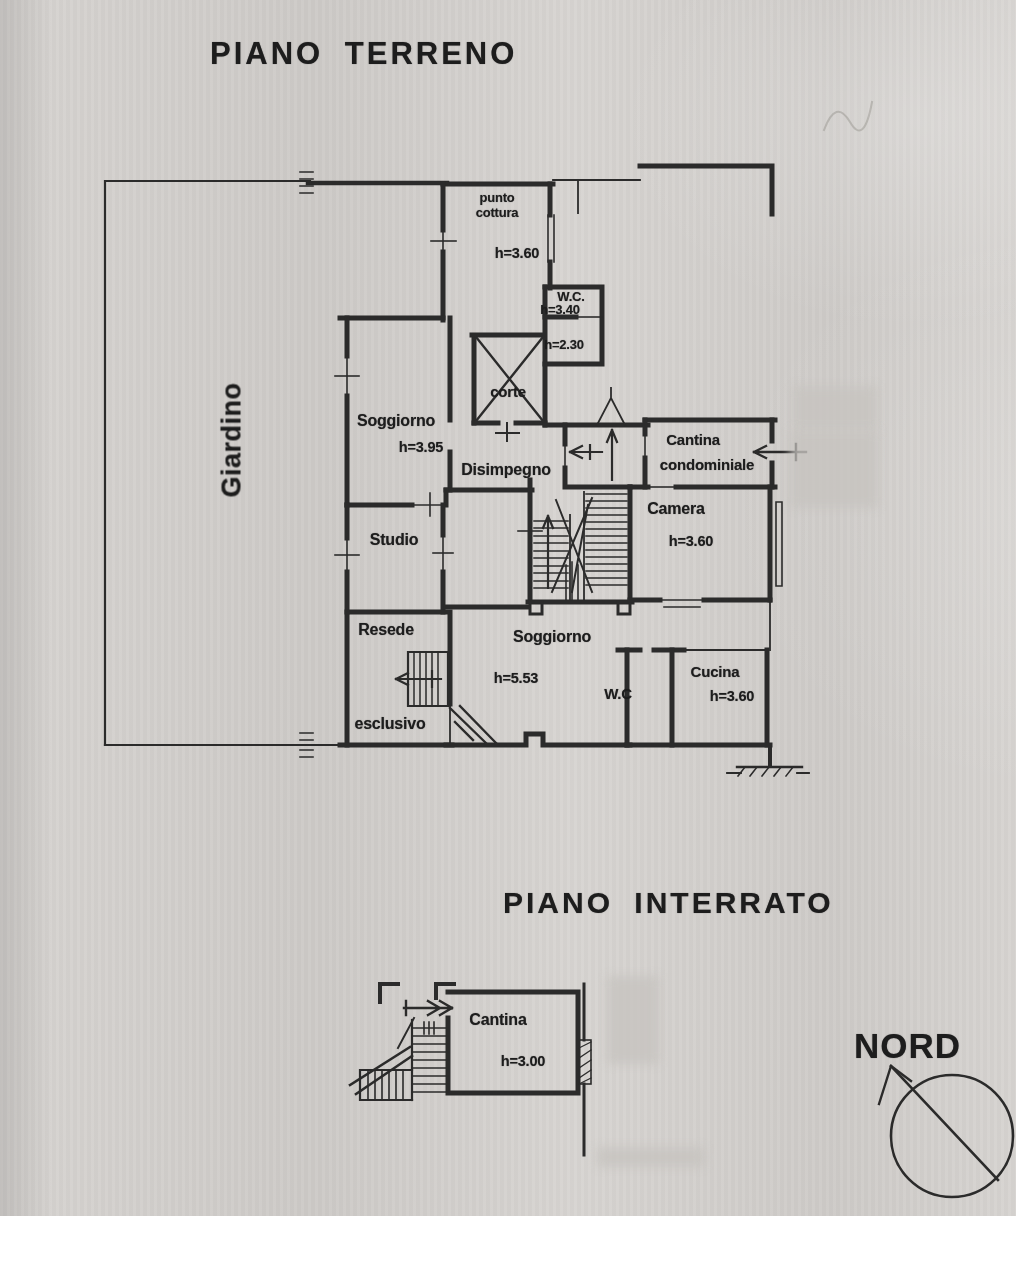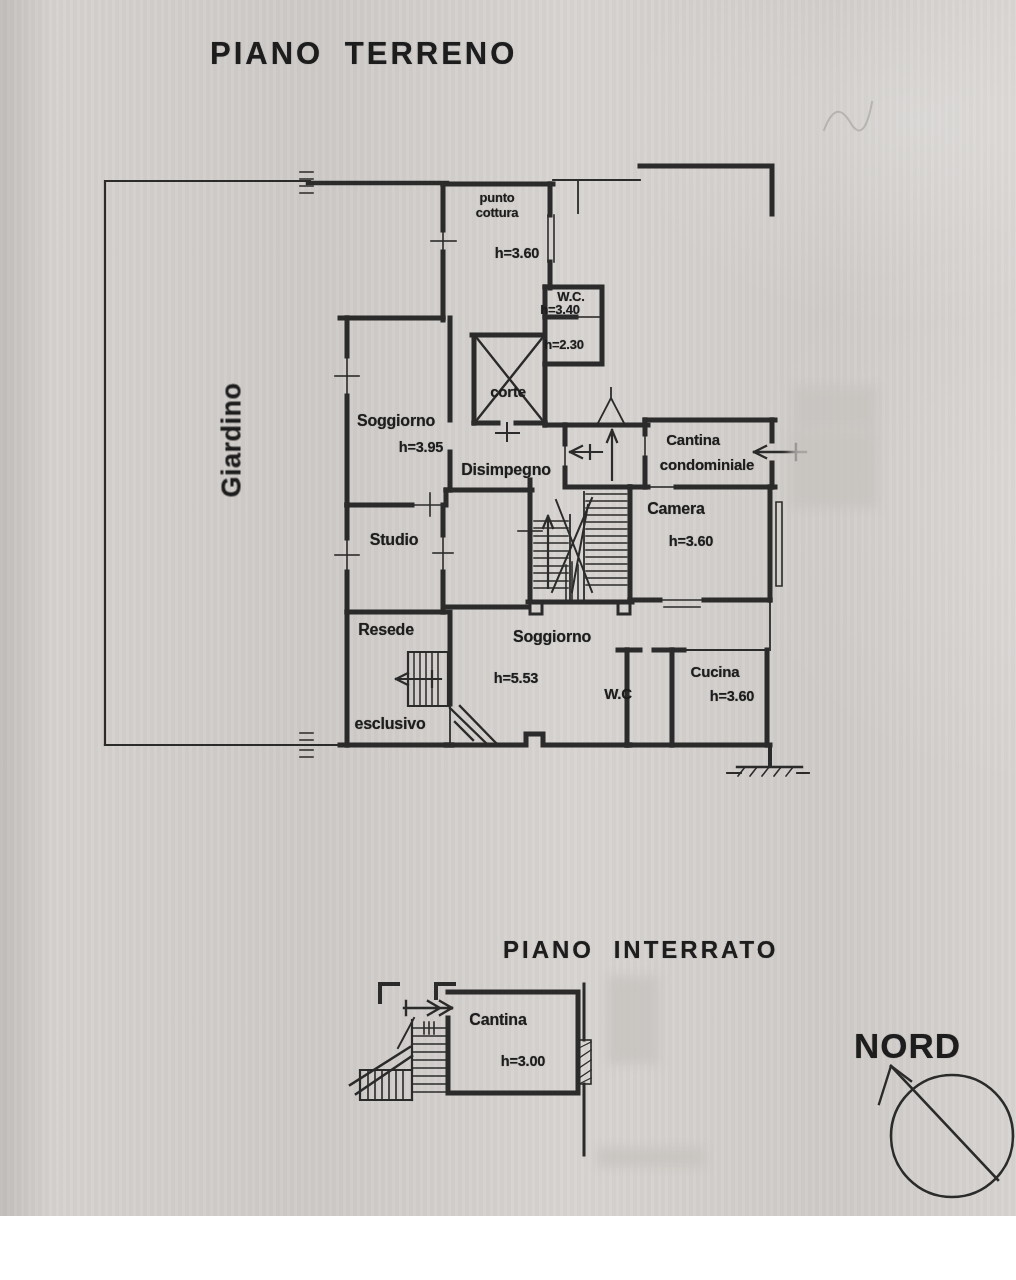--- a/index.html
+++ b/index.html
@@ -232,20 +232,20 @@
   <div class="lbl" style="left:390px;top:724px">esclusivo</div>
 
   <div class="lbl" style="left:552px;top:637px">Soggiorno</div>
   <div class="lbl h" style="left:496px;top:678px">h=5.53</div>
 
   <div class="lbl" style="left:618px;top:693px;font-size:15px">W.C</div>
 
   <div class="lbl" style="left:715px;top:671px;font-size:15px">Cucina</div>
   <div class="lbl h" style="left:712px;top:696px">h=3.60</div>
 
-  <div class="lbl title" style="left:503px;top:936px;font-size:24px">PIANO INTERRATO</div>
+  <div class="lbl title" style="left:503px;top:886px;font-size:30px">PIANO INTERRATO</div>
 
   <div class="lbl" style="left:498px;top:1020px">Cantina</div>
   <div class="lbl h" style="left:503px;top:1061px">h=3.00</div>
 
   <div class="lbl nord" style="left:846px;top:1026px">NORD</div>
 
 </div>
 
 </body></html>

